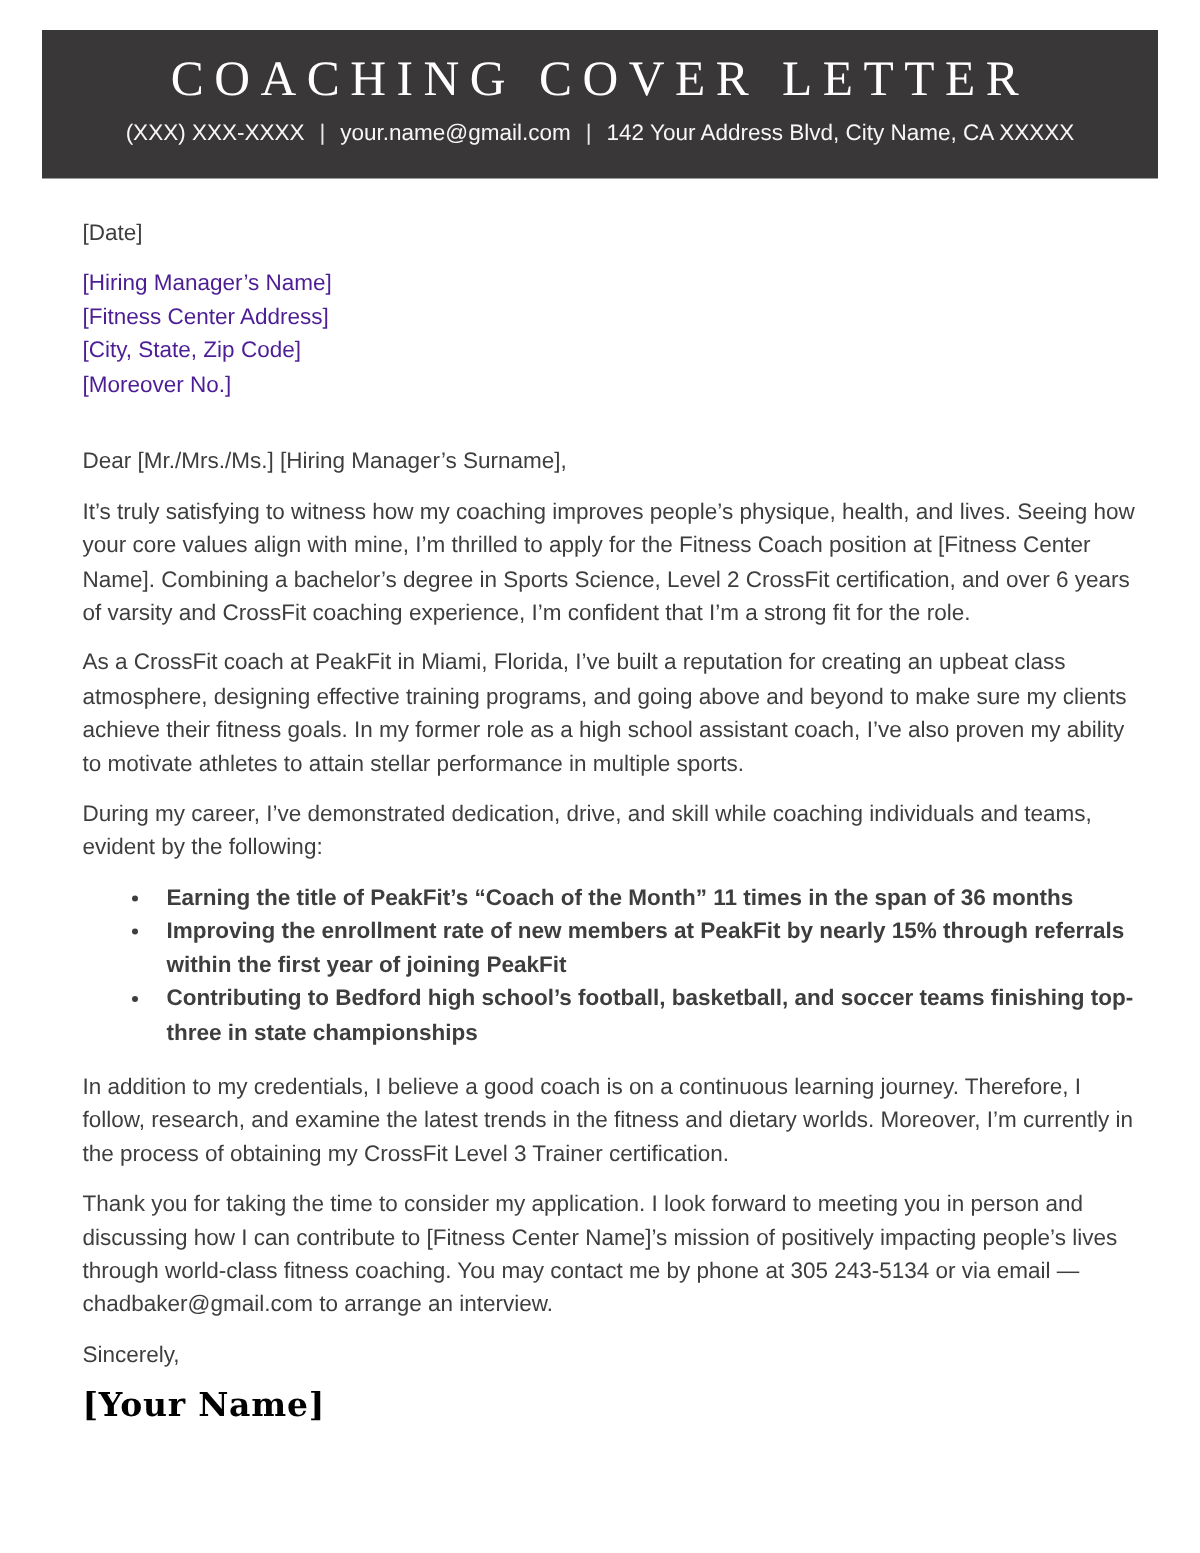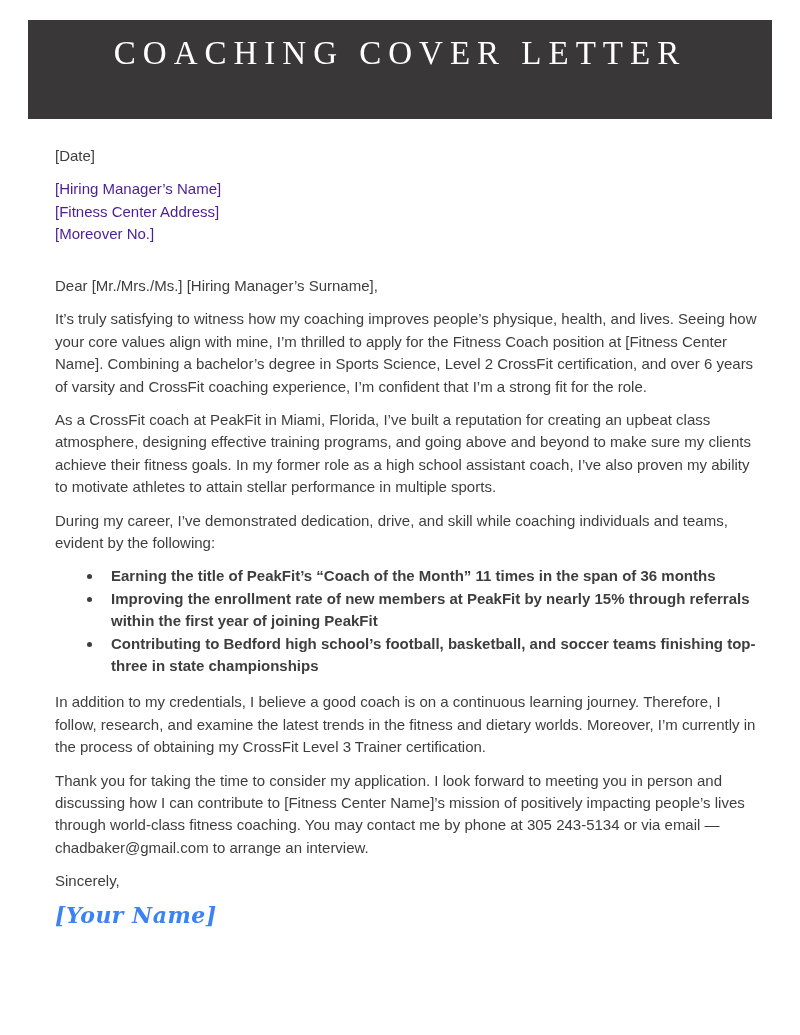--- a/index.html
+++ b/index.html
@@ -63,41 +63,44 @@
   ul.achievements li {
     padding-left: 8px;
     line-height: 22.4px;
   }
   .closing { margin-top: 1px; }
   .signature {
     margin-top: 16px;
     font-family: "DejaVu Serif", "Liberation Serif", serif;
     font-weight: 700;
     font-size: 22px;
-    color: #3b82f6;
+    color: #000000;
     letter-spacing: 0.5px;
-    font-style: italic;
   }
 </style>
 </head>
 <body>
 
 <div class="page">
 
   <header class="band">
     <h1>COACHING COVER LETTER</h1>
+    <div class="contact-line">
+      <span>(XXX) XXX-XXXX</span><span class="sep">|</span><span>your.name@gmail.com</span><span class="sep">|</span><span>142 Your Address Blvd, City Name, CA XXXXX</span>
+    </div>
   </header>
 
   <main class="content">
 
     <p class="date-line">[Date]</p>
 
     <div class="recipient">
       <p>[Hiring Manager’s Name]</p>
       <p>[Fitness Center Address]</p>
+      <p>[City, State, Zip Code]</p>
       <p>[Moreover No.]</p>
     </div>
 
     <p class="salutation">Dear [Mr./Mrs./Ms.] [Hiring Manager’s Surname],</p>
 
     <p>It’s truly satisfying to witness how my coaching improves people’s physique, health, and lives. Seeing how your core values align with mine, I’m thrilled to apply for the Fitness Coach position at [Fitness Center Name]. Combining a bachelor’s degree in Sports Science, Level 2 CrossFit certification, and over 6 years of varsity and CrossFit coaching experience, I’m confident that I’m a strong fit for the role.</p>
     <p>As a CrossFit coach at PeakFit in Miami, Florida, I’ve built a reputation for creating an upbeat class atmosphere, designing effective training programs, and going above and beyond to make sure my clients achieve their fitness goals. In my former role as a high school assistant coach, I’ve also proven my ability to motivate athletes to attain stellar performance in multiple sports.</p>
     <p>During my career, I’ve demonstrated dedication, drive, and skill while coaching individuals and teams, evident by the following:</p>
 
     <ul class="achievements">

